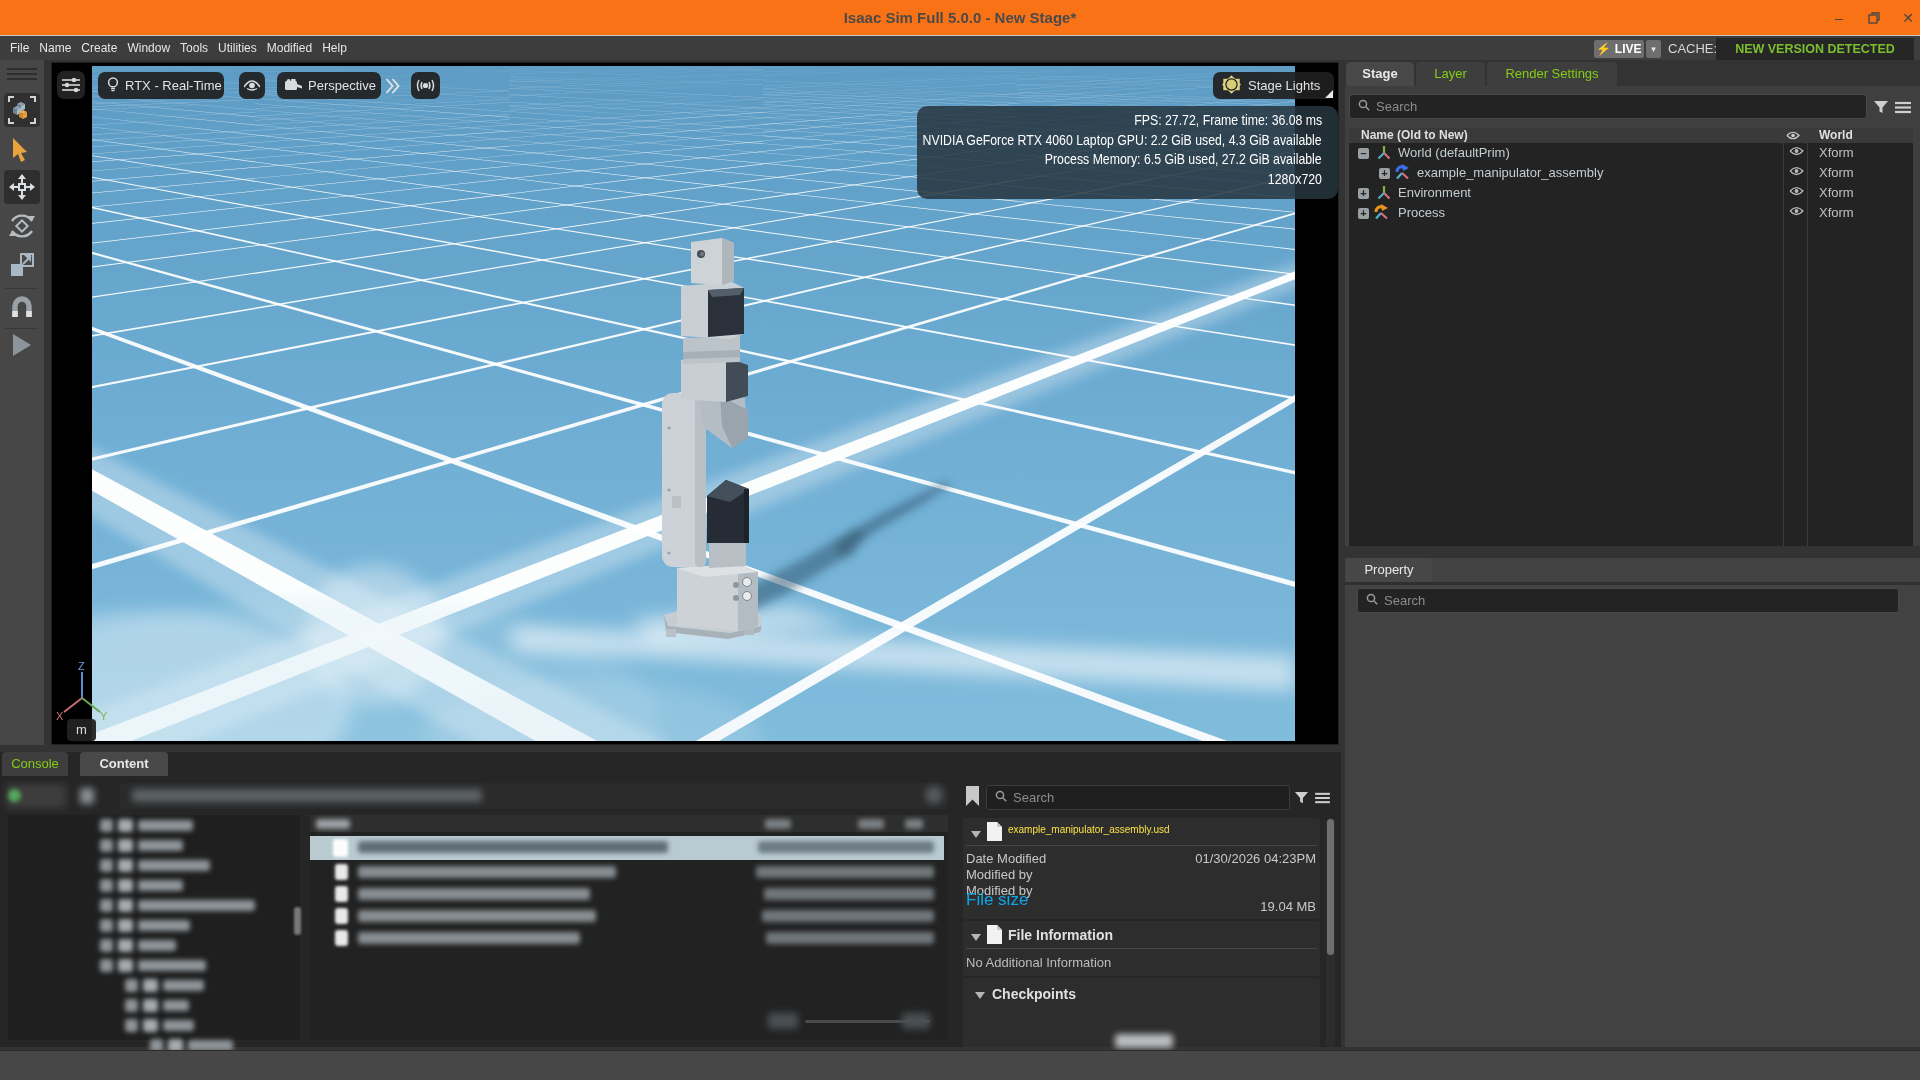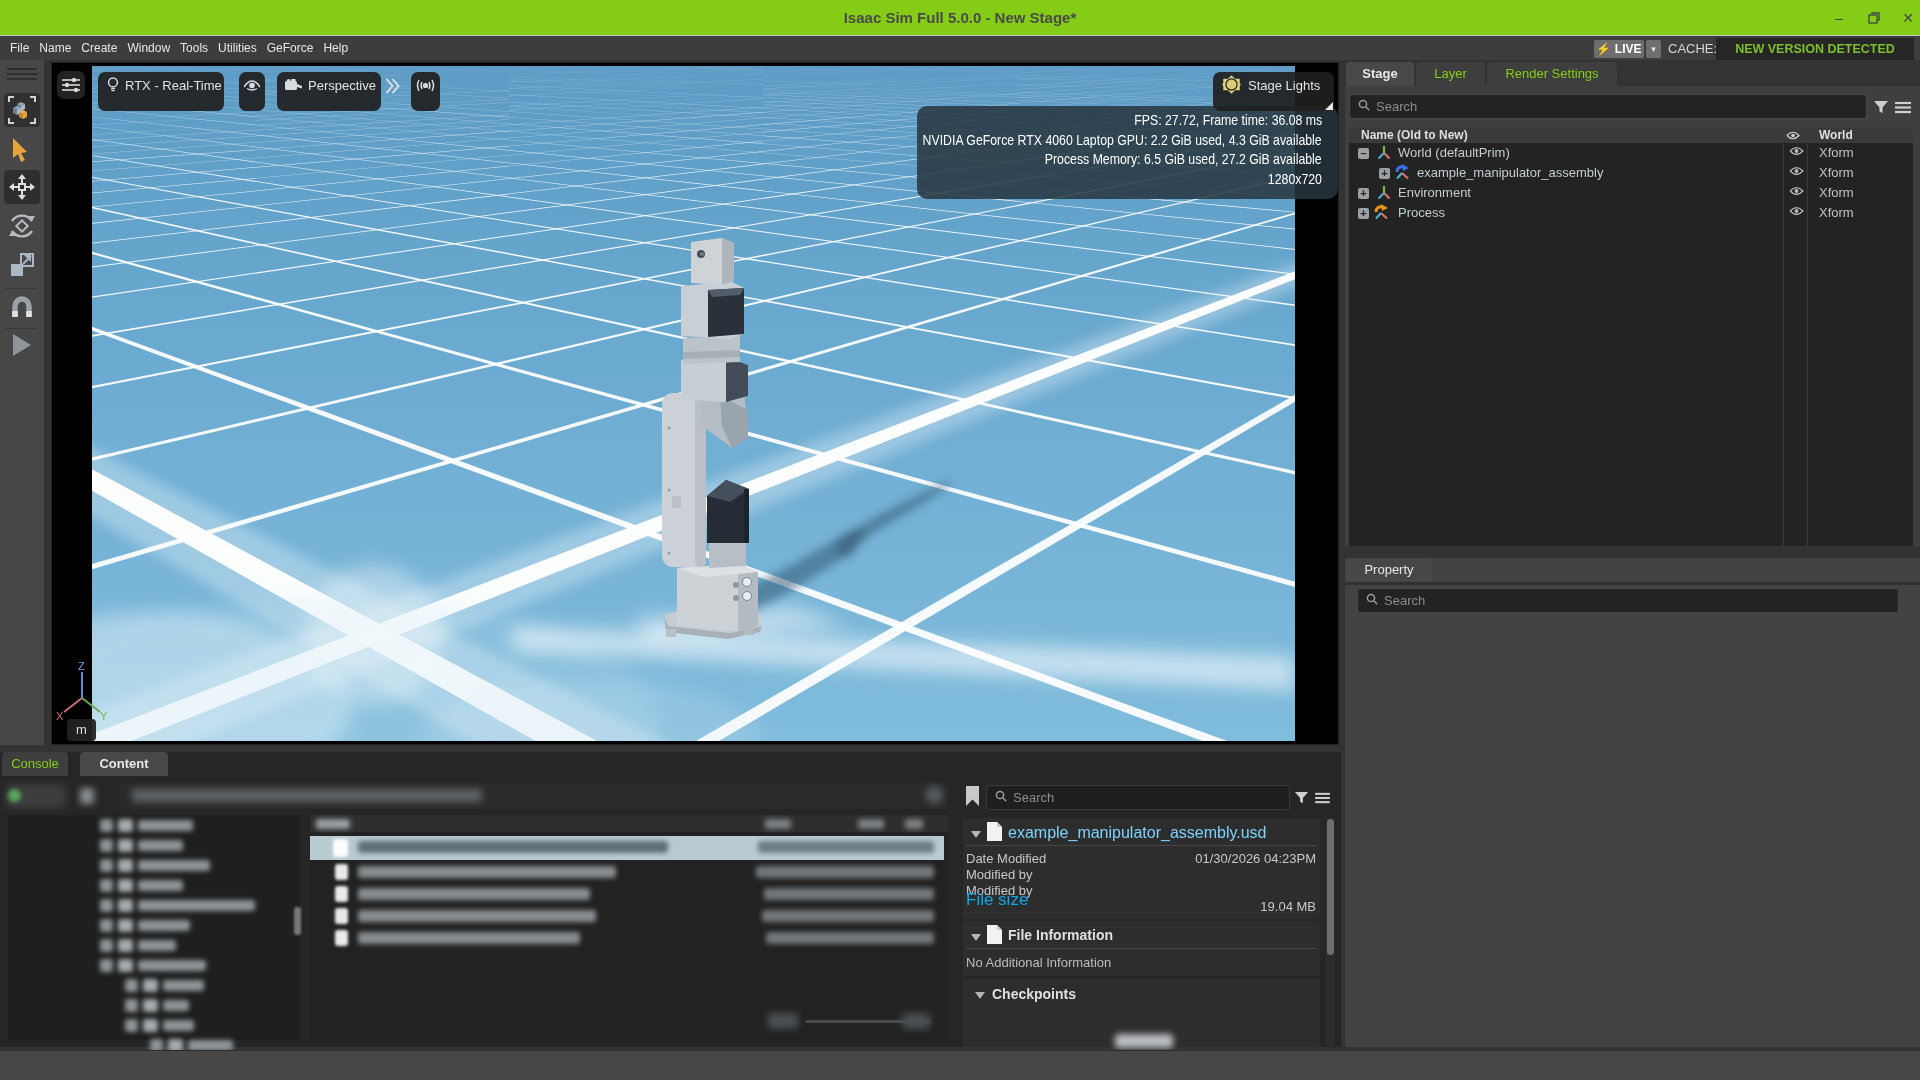--- a/index.html
+++ b/index.html
@@ -1,35 +1,35 @@
 <!DOCTYPE html>
 <html><head><meta charset="utf-8"><title>Isaac Sim Full 5.0.0 - New Stage*</title>
 <style>
 *{margin:0;padding:0;box-sizing:border-box}
 html,body{width:1920px;height:1080px;overflow:hidden;background:#333;font-family:"Liberation Sans",sans-serif;-webkit-font-smoothing:antialiased}
 .abs{position:absolute}
 
-#title{left:0;top:0;width:1920px;height:36px;background:#84cc16;border-bottom:1px solid #c9c7c5}
+#title{left:0;top:0;width:1920px;height:36px;background:#f97316;border-bottom:1px solid #c9c7c5}
 #title .t{width:100%;text-align:center;line-height:36px;font-size:15px;font-weight:bold;color:#4a4a4a}
 .winbtn{top:0;height:36px;width:34px;color:#454545;text-align:center;line-height:36px;font-size:14px}
 
 #menubar{left:0;top:36px;width:1920px;height:24px;background:#3d3d3d}
 #menubar .m{float:left;color:#e6e6e6;font-size:12px;line-height:24px;padding:0 5px}
 #menubar .m:first-child{padding-left:10px}
 .livebtn{left:1594px;top:40px;width:50px;height:18px;background:#6e6e6e;border-radius:2px;color:#fff;font-size:12px;font-weight:bold;line-height:18px;text-align:center}
 .livedd{left:1646px;top:40px;width:15px;height:18px;background:#6e6e6e;border-radius:2px;color:#e8e8e8;font-size:9px;line-height:18px;text-align:center}
 .cache{left:1668px;top:40px;color:#d6d6d6;font-size:13px;line-height:18px}
 .nvd{left:1716px;top:38px;width:198px;height:22px;background:#262626;color:#7cbf2e;font-size:12.5px;font-weight:bold;line-height:22px;text-align:center}
 
 #toolcol{left:0;top:60px;width:44px;height:685px;background:#474747}
 .sep{left:5px;width:33px;height:1px;background:#383838}
 
 #vp{left:51px;top:62px;width:1288px;height:683px;background:#000;border:1px solid #222}
 #render{left:40px;top:3px;width:1203px;height:675px;background:linear-gradient(180deg,#5c9bc4 0%,#66a6cd 30%,#70aed4 55%,#80bcdc 100%);overflow:hidden}
-.vbtn{top:9px;height:39px;background:rgba(32,32,32,0.92);border-radius:7px;color:#e2e2e2;font-size:13px;line-height:27px;text-align:center}
+.vbtn{top:9px;height:27px;background:rgba(32,32,32,0.92);border-radius:7px;color:#e2e2e2;font-size:13px;line-height:27px;text-align:center}
 #fps{left:865px;top:43px;width:421px;height:93px;background:rgba(40,53,63,0.86);border-radius:10px;color:#fff;font-size:15px}
 #fps .fl{position:absolute;right:16px;white-space:nowrap;transform:scaleX(0.82);transform-origin:100% 50%}
 #gizmo{left:0px;top:597px}
 .mlabel{left:15px;top:656px;width:29px;height:22px;background:rgba(34,34,34,0.95);border-radius:4px;color:#dcdcdc;font-size:13px;text-align:center;line-height:22px}
 
 .tab{height:24px;background:#484848;color:#e8e8e8;font-size:13px;line-height:24px;text-align:center;border-radius:4px 4px 0 0}
 .tabi{background:#3e3e3e;color:#84cc16}
 #stagepanel{left:1345px;top:62px;width:575px;height:484px;background:#333}
 .search{background:#232323;border:1px solid #484848;border-radius:3px;color:#8c8c8c;font-size:13px}
 .mag{display:inline-block;margin:0 6px 0 8px}
@@ -62,21 +62,21 @@
     </svg></div>
 <div class="abs winbtn" style="left:1891px">✕</div>
 
 <div class="abs" id="menubar">
  <div class="m">File</div>
     <div class="m">Name</div>
     <div class="m">Create</div>
     <div class="m">Window</div>
     <div class="m">Tools</div>
     <div class="m">Utilities</div>
-    <div class="m">GeForce</div>
+    <div class="m">Modified</div>
     <div class="m">Help</div>
 </div>
 <div class="abs livebtn"><span style="color:#f7df3a">⚡</span> LIVE</div>
 <div class="abs livedd">▾</div>
 <div class="abs cache">CACHE:</div>
 <div class="abs nvd">NEW VERSION DETECTED</div>
 
 <div class="abs" id="toolcol">
  <svg width="30" height="14" viewBox="0 0 30 14" style="position:absolute;left:7px;top:7px">
       <g stroke="#2e2e2e" stroke-width="2">
@@ -610,21 +610,21 @@
         </svg>
 
     <div class="abs" style="left:5px;top:42px;width:357px;height:101px;background:#2d2d2d;border-radius:2px">
       <svg width="10" height="8" viewBox="0 0 10 8" style="position:absolute;left:8px;top:12px">
             <polygon points="0,1 10,1 5,8" fill="#b5b5b5"></polygon>
           </svg>
       <svg width="17" height="21" viewBox="0 0 17 21" style="position:absolute;left:23px;top:3px">
             <path d="M1 1 H11 L16 6 V20 H1 Z" fill="#f2f2f2"></path>
             <path d="M11 1 L11 6 L16 6" fill="#c9c9c9"></path>
           </svg>
-      <div class="abs" style="left:45px;top:6px;font-size:16px;color:#7dd3fc">example_manipulator_assembly.usd</div>
+      <div class="abs" style="left:45px;top:6px;font-size:10px;color:#fde047">example_manipulator_assembly.usd</div>
       <div class="abs" style="left:3px;top:27px;width:351px;height:1px;background:#474747"></div>
       <div class="abs" style="left:3px;top:33px;font-size:13px;color:#c8c8c8">Date Modified</div>
       <div class="abs" style="right:4px;top:33px;font-size:13px;color:#c8c8c8">01/30/2026 04:23PM</div>
       <div class="abs" style="left:3px;top:49px;font-size:13px;color:#c8c8c8">Modified by</div>
       <div class="abs" style="left:3px;top:65px;font-size:13px;color:#c8c8c8">Modified by</div>
       <div class="abs" style="left:3px;top:72px;font-size:17px;color:#0ea5e9">File size</div>
       <div class="abs" style="right:4px;top:81px;font-size:13px;color:#c8c8c8">19.04 MB</div>
     </div>
 
     <div class="abs" style="left:5px;top:145px;width:357px;height:55px;background:#2d2d2d;border-radius:2px">

